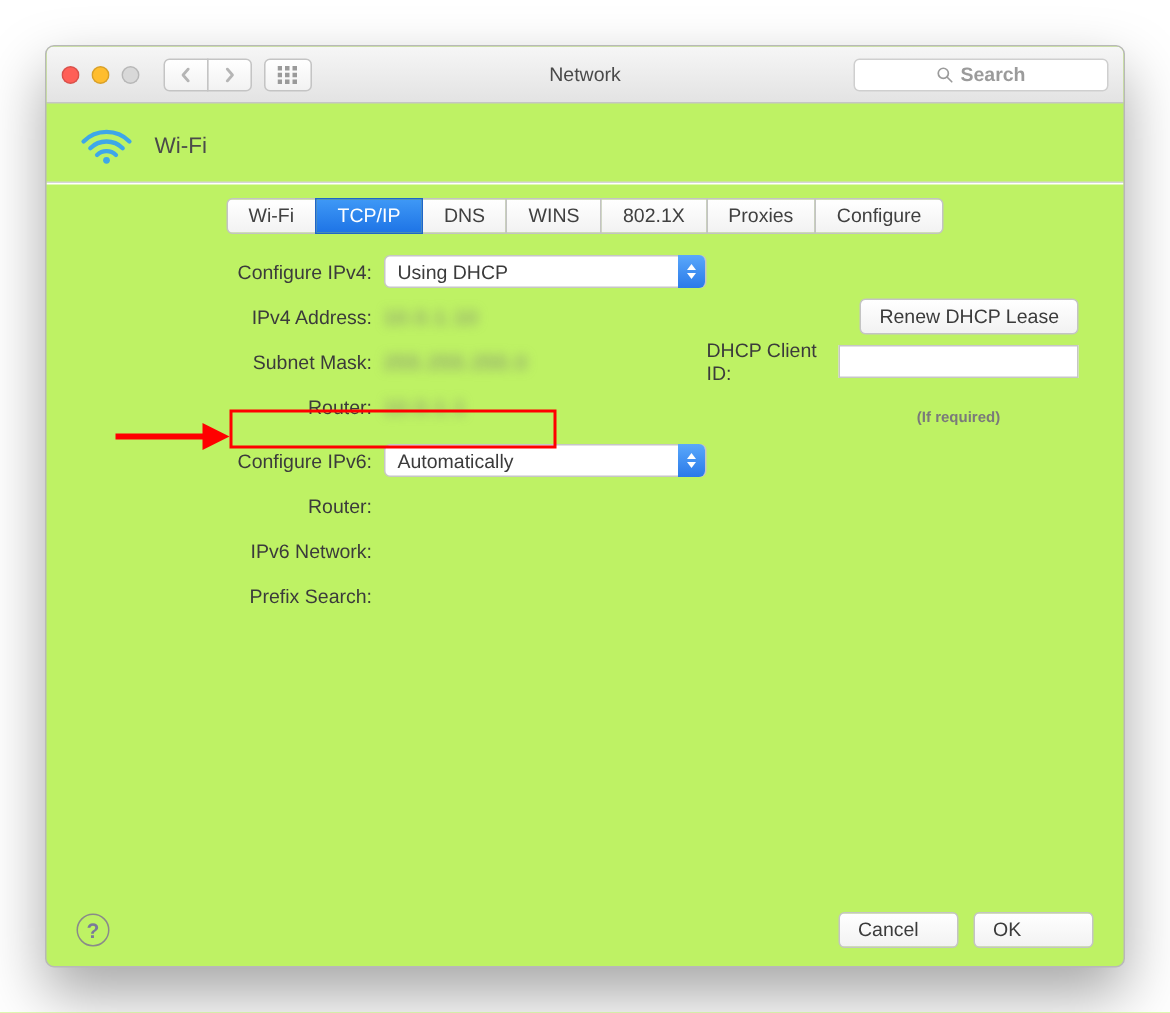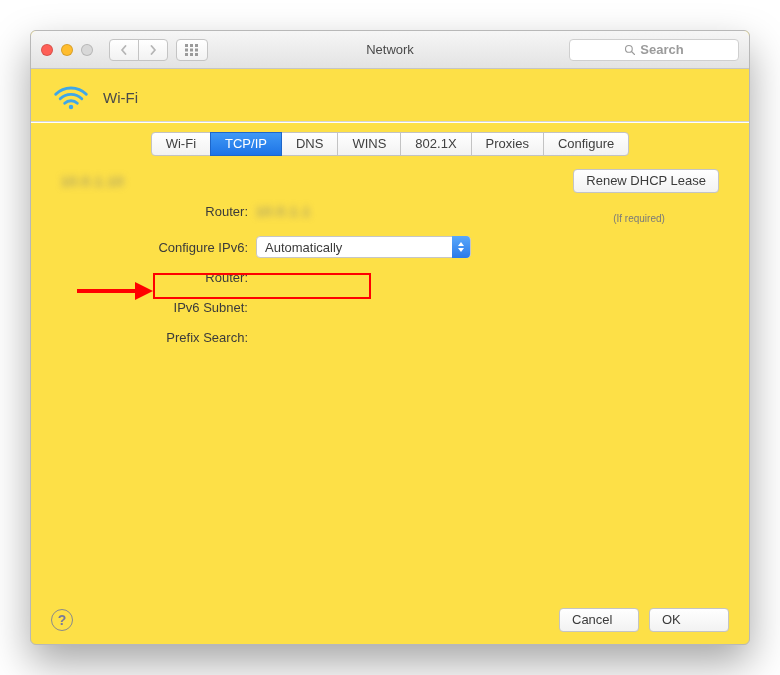--- a/index.html
+++ b/index.html
@@ -1,20 +1,20 @@
 <!DOCTYPE html>
 <html><head>
 <meta charset="utf-8">
 <style>
   * { box-sizing: border-box; margin: 0; padding: 0; font-family: -apple-system, "Helvetica Neue", Helvetica, Arial, sans-serif; font-size: 13px; color: #3b3b3b; }
   body { background: #fff; width: 780px; height: 675px; position: relative; padding: 30px; }
 
   .window {
     width: 720px; height: 615px;
-    background: #fde047;
+    background: #bef264;
     border: 1px solid #b8b8b8;
     border-radius: 6px;
     box-shadow: 0 18px 40px rgba(0,0,0,0.35);
     position: relative;
     overflow: hidden;
   }
 
   
   .titlebar {
     height: 38px;
@@ -121,21 +121,21 @@
     padding: 3px 12px 4px;
     min-width: 70px;
   }
 
   .textinput {
     width: 160px; height: 22px;
     border: 1px solid #c6c6c6;
     background: #fff;
   }
 
-  .req-note { font-size: 10px; color: #7a7a7a; text-align: center; width: 160px; margin-top: 20px; }
+  .req-note { font-size: 10px; color: #7a7a7a; text-align: center; width: 160px; margin-top: 20px; font-weight: bold; }
 
   
   .footer {
     position: absolute; left: 0; right: 0; bottom: 0;
     padding: 12px 20px;
     display: flex; align-items: center;
   }
   .help {
     width: 22px; height: 22px; border-radius: 50%;
     border: 1.5px solid #8a8a8a;
@@ -223,30 +223,54 @@
         <div class="tab">DNS</div>
         <div class="tab">WINS</div>
         <div class="tab">802.1X</div>
         <div class="tab">Proxies</div>
         <div class="tab">Configure</div>
       </div>
   </div>
 
   <div class="formarea">
 
-
-    <div class="row">
+    <div class="row">
+      <div class="lbl">Configure IPv4:</div>
+      <div class="val">
+        <div class="select">
+          <span>Using DHCP</span>
+          <div class="select-cap">
+              <div class="tri up"></div>
+              <div class="tri down"></div>
+            </div>
+        </div>
+      </div>
+      <div class="side"></div>
+    </div>
+
+    <div class="row">
+      <div class="lbl">IPv4 Address:</div>
       <div class="val">
           <span class="blurred">10.0.1.10</span>
         </div>
       <div class="side" style="justify-content:flex-end;">
         <div class="btn">Renew DHCP Lease</div>
       </div>
     </div>
 
+    <div class="row">
+      <div class="lbl">Subnet Mask:</div>
+      <div class="val">
+          <span class="blurred">255.255.255.0</span>
+        </div>
+      <div class="side" style="justify-content:flex-end; gap:8px;">
+        <span>DHCP Client ID:</span>
+        <input class="textinput" value="" style="">
+      </div>
+    </div>
 
     <div class="row" style="position:relative;">
       <div class="lbl">Router:</div>
       <div class="val">
           <span class="blurred">10.0.1.1</span>
         </div>
       <div class="side" style="justify-content:flex-end;">
         <div style="width:160px; margin-top:-6px;">
             <div class="req-note">(If required)</div>
           </div>
@@ -268,21 +292,21 @@
       </div>
       <div class="side"></div>
     </div>
 
     <div class="row">
       <div class="lbl">Router:</div>
       <div class="val"></div>
         <div class="side"></div>
     </div>
     <div class="row">
-      <div class="lbl">IPv6 Subnet:</div>
+      <div class="lbl">IPv6 Network:</div>
       <div class="val"></div>
         <div class="side"></div>
     </div>
     <div class="row">
       <div class="lbl">Prefix Search:</div>
       <div class="val"></div>
         <div class="side"></div>
     </div>
 
   </div>

